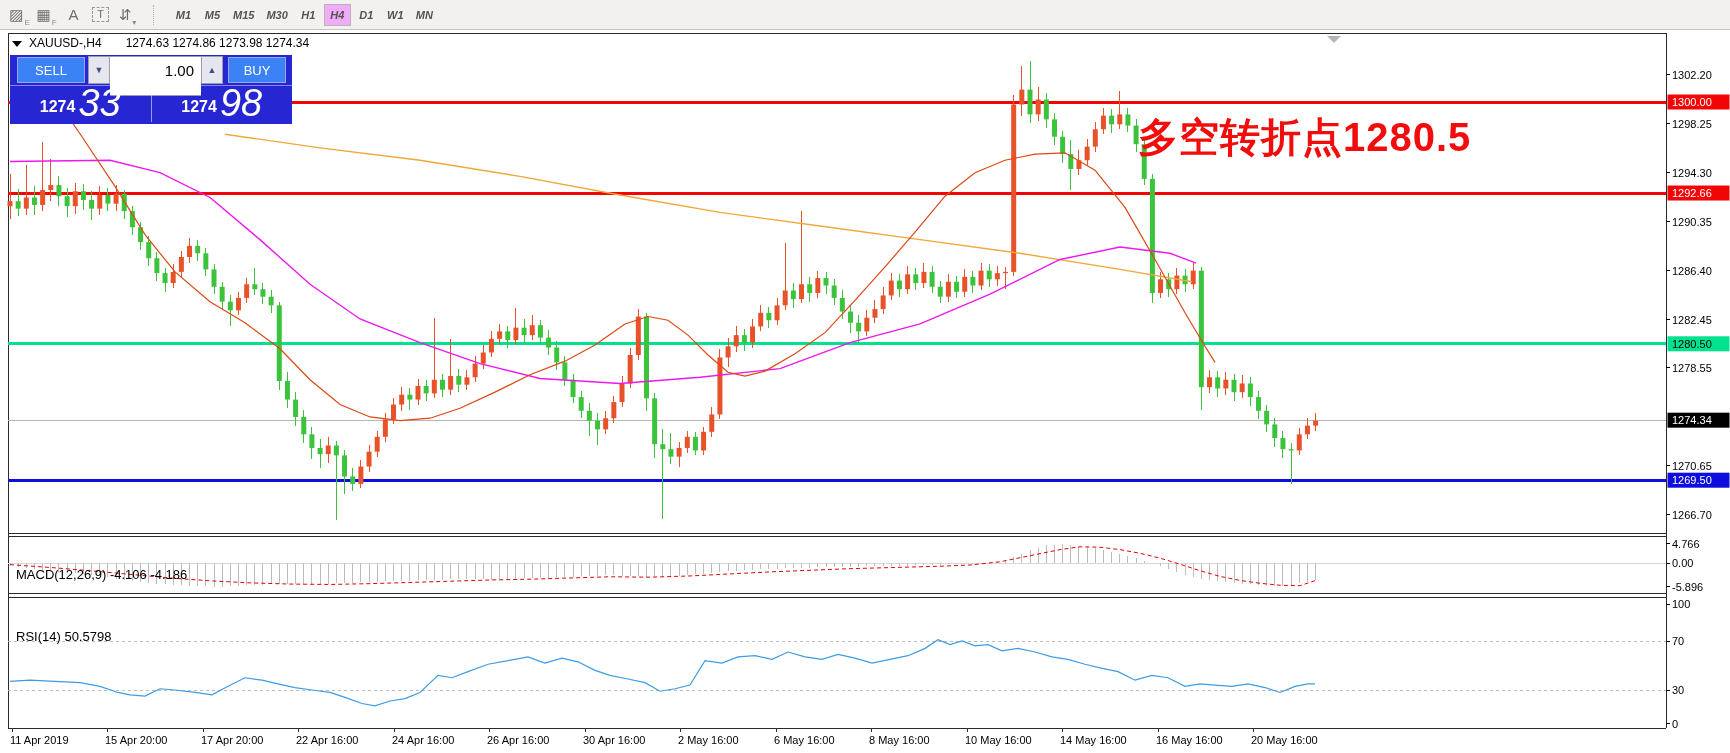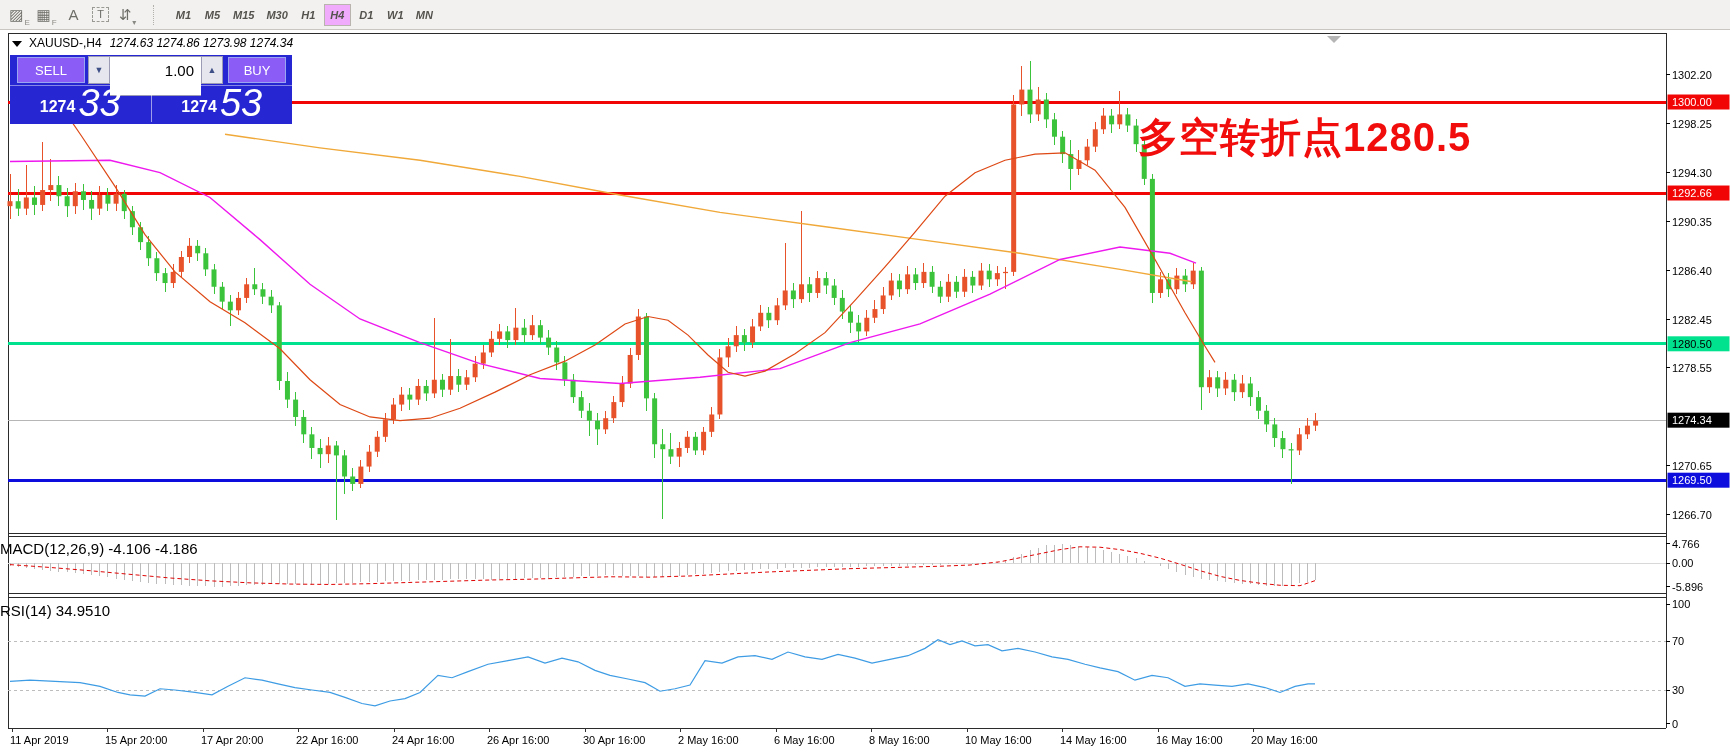--- a/index.html
+++ b/index.html
@@ -27,33 +27,33 @@
   .tf{
     min-width:27px;height:22px;margin:0 1px;padding:0 4px;
     background:transparent;border:1px solid transparent;
     font-family:inherit;font-size:11px;font-weight:700;color:#55534e;cursor:default;font-style:italic;
   }
   .tf.active{background:#f0abfc;border-color:#b9b5ae;}
   
   .symline{position:absolute;left:12px;top:36px;z-index:5;font-size:12px;color:#000;white-space:nowrap;}
   .tri{display:inline-block;width:0;height:0;border-left:5px solid transparent;
        border-right:5px solid transparent;border-top:6px solid #000;margin-right:7px;}
-  .symline .ohlc{margin-left:8px;font-style:italic;}
-  .indlabel{position:absolute;left:0;z-index:4;font-size:15px;color:#000;white-space:nowrap;}
+  .symline .ohlc{margin-left:24px;}
+  .indlabel{position:absolute;left:16px;z-index:4;font-size:13px;color:#000;white-space:nowrap;margin-top:27px;}
   #macd-label{top:540px;}
   #rsi-label{top:602px;}
   .annotation{
     position:absolute;left:1112px;top:110px;z-index:4;
     font-size:40px;font-weight:600;color:#f20d0d;letter-spacing:1px;white-space:nowrap;margin-left:26px;
   }
   
   .tpanel{position:absolute;left:10px;top:55px;width:282px;height:69px;background:#2626d3;z-index:6;}
   .trow1{position:relative;height:30px;}
   .tbtn{
-    position:absolute;top:2px;height:26px;background:#8b5cf6;border:1px solid #9aa4f0;
+    position:absolute;top:2px;height:26px;background:#3b82f6;border:1px solid #9aa4f0;
     color:#fff;font-family:inherit;font-size:13px;cursor:default;
   }
   #sell-btn{left:7px;width:68px;}
   #buy-btn{right:6px;width:58px;}
   .spin{position:absolute;left:78px;top:1px;height:28px;display:flex;}
   .spin button{
     width:22px;height:28px;background:#e6e6ee;border:1px solid #9b9bb5;
     color:#3d4f86;font-size:9px;padding:0;cursor:default;
   }
   .spin input{
@@ -699,20 +699,20 @@
     <button class="tbtn" id="buy-btn">BUY</button>
   </div>
   <div class="trow2">
     <div class="pbox">
       <span class="pfx">1274</span>
       <span class="big">33</span>
     </div>
     <div class="pdiv"></div>
     <div class="pbox">
       <span class="pfx">1274</span>
-      <span class="big">53</span>
+      <span class="big">98</span>
     </div>
   </div>
 </div>
 
 <div class="annotation" style="color: rgb(242, 13, 13);">多空转折点1280.5</div>
 <div class="indlabel" id="macd-label">MACD(12,26,9) -4.106 -4.186</div>
-<div class="indlabel" id="rsi-label">RSI(14) 34.9510</div>
+<div class="indlabel" id="rsi-label">RSI(14) 50.5798</div>
 
 </body></html>

